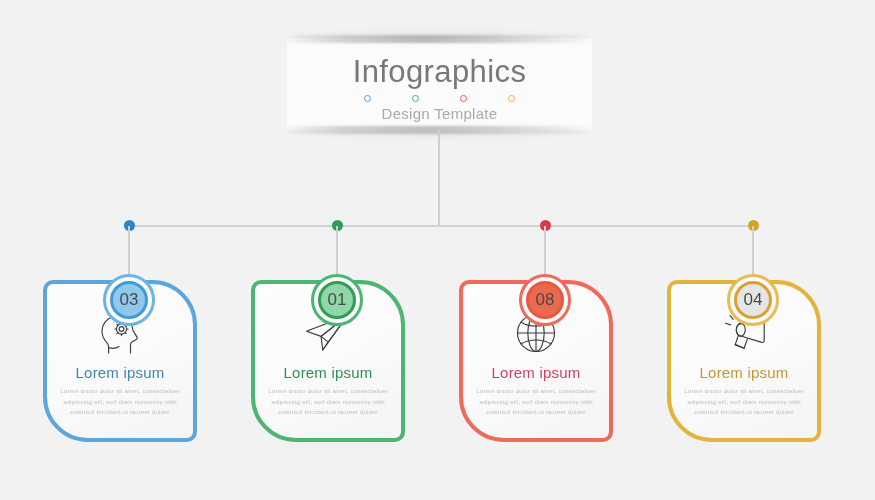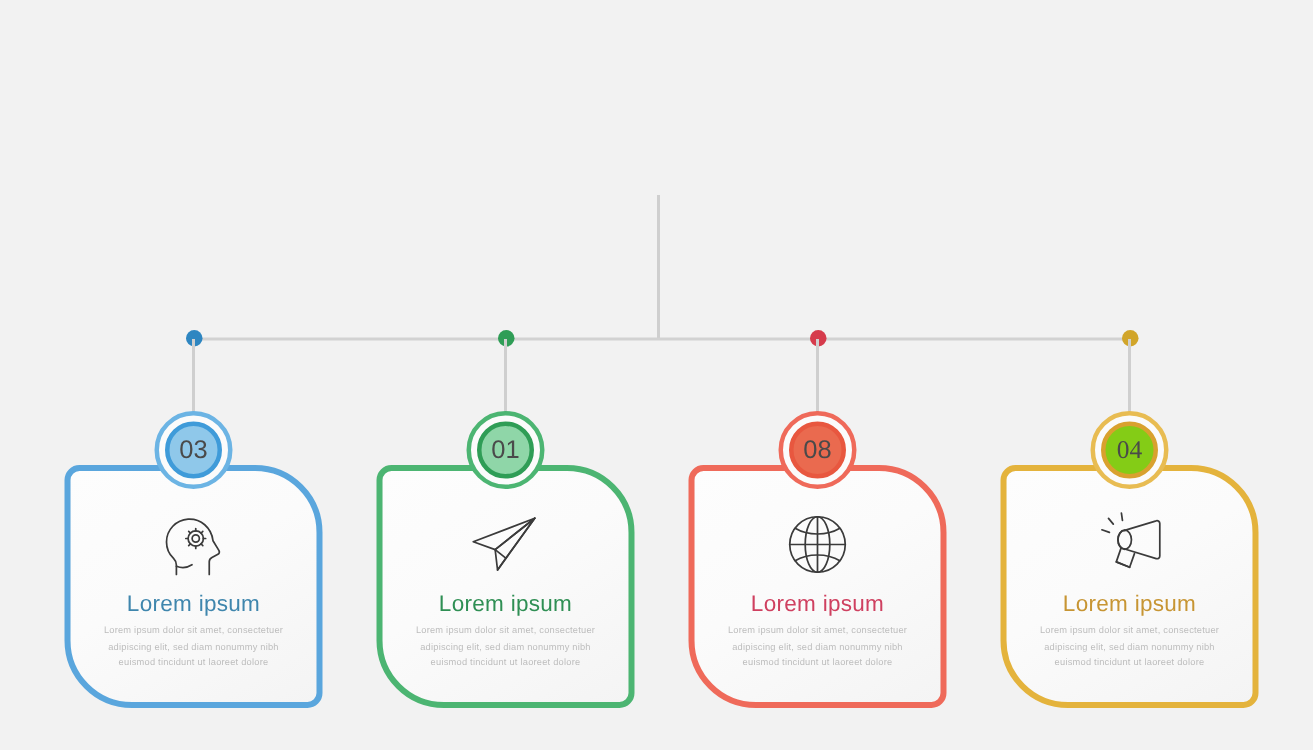--- a/index.html
+++ b/index.html
@@ -125,22 +125,22 @@
     position: absolute;
     top: 220px;
     width: 11px;
     height: 11px;
     border-radius: 50%;
   }
 
   
   .card {
     position: absolute;
-    top: 310px;
-    width: 172px;
+    top: 280px;
+    width: 154px;
     height: 162px;
     box-sizing: border-box;
     border-style: solid;
     border-width: 4px;
     border-radius: 10px 45px 10px 45px;
     background: linear-gradient(150deg, #fdfdfd 0%, #fbfbfb 45%, #f4f4f4 100%);
   }
   .card-inner {
     position: absolute;
     left: 0; right: 0;
@@ -200,20 +200,38 @@
     font-size: 17px;
     font-weight: 400;
     color: #4a4a4a;
   }
 </style>
 </head>
 <body>
 
 <div id="stage">
 
+  <div id="header-panel">
+    <div class="brush-soft top"></div>
+    <div class="brush top"></div>
+
+    <div id="main-title">Infographics</div>
+
+    <div id="dot-row">
+      <span class="mini-dot" style="border: 1.2px solid rgb(91, 155, 213);"></span>
+      <span class="mini-dot" style="border: 1.2px solid rgb(79, 180, 119);"></span>
+      <span class="mini-dot" style="border: 1.2px solid rgb(232, 96, 76);"></span>
+      <span class="mini-dot" style="border: 1.2px solid rgb(232, 179, 58);"></span>
+    </div>
+
+    <div id="subtitle">Design Template</div>
+
+    <div class="brush bottom"></div>
+    <div class="brush-soft bottom"></div>
+  </div>
 
   <div id="stem"></div>
   <div id="bus"></div>
 
   <div id="connector-group">
       <div class="node-dot" style="left: 123.5px; background: rgb(46, 134, 193);"></div>
       <div class="drop" style="left: 128px;"></div>
       <div class="node-dot" style="left: 331.5px; background: rgb(47, 157, 86);"></div>
       <div class="drop" style="left: 336px;"></div>
       <div class="node-dot" style="left: 539.5px; background: rgb(214, 59, 76);"></div>
@@ -294,17 +312,17 @@
                 <path d="M11.6 14.9 L6.6 13.2"></path>
                 <path d="M20.3 6.9 L19.6 2"></path>
               </g>
             </svg>
           </div>
           <div class="card-heading" style="color: rgb(199, 149, 51);">Lorem ipsum</div>
           <div class="card-body">Lorem ipsum dolor sit amet, consectetuer adipiscing elit, sed diam nonummy nibh euismod tincidunt ut laoreet dolore</div>
         </div>
       </div>
       <div class="badge" style="left: 727px; border-color: rgb(232, 188, 82);">
-        <div class="badge-core" style="border-color: rgb(217, 161, 46); background: #84cc16; font-family: Liberation Serif, serif;">04</div>
+        <div class="badge-core" style="border-color: rgb(217, 161, 46); background: #e5e5e5;">04</div>
       </div>
     </div>
 
 </div>
 
 </body></html>

